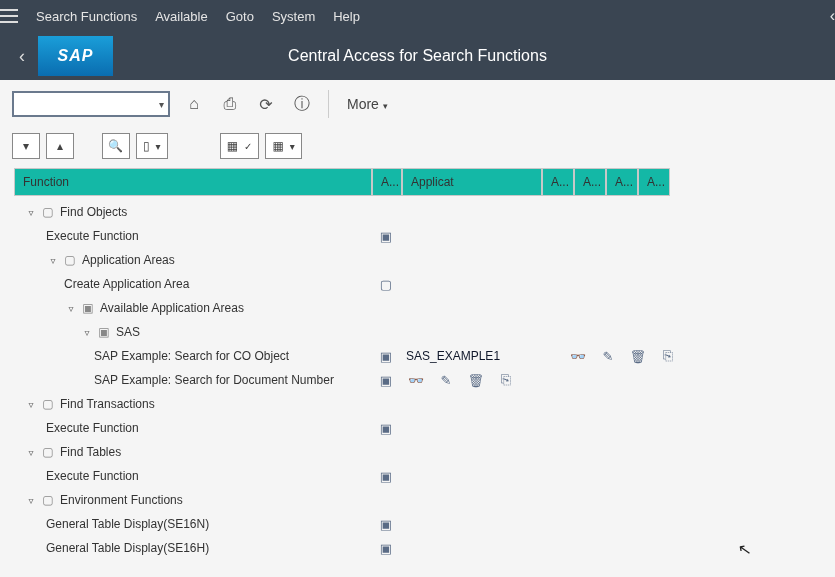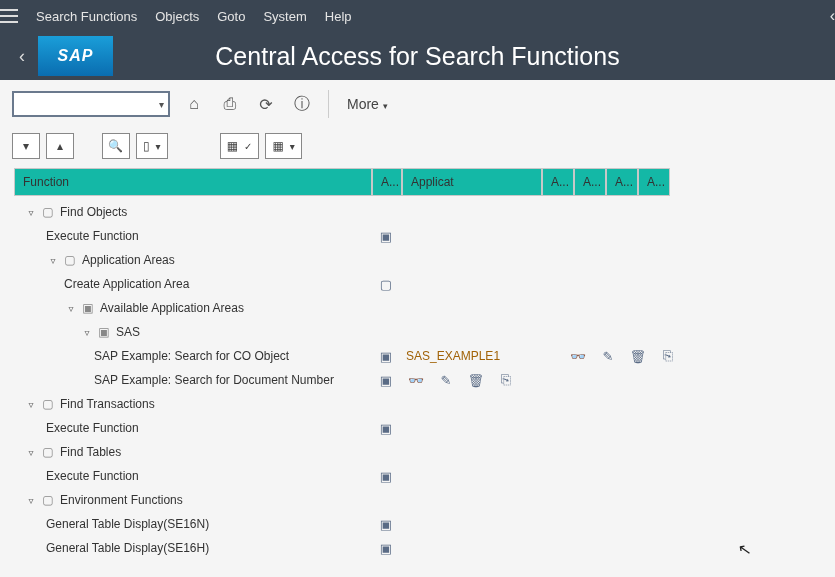--- a/index.html
+++ b/index.html
@@ -43,21 +43,21 @@
   .titlebar .logo {
     width: 75px; height: 40px; margin-left: 4px;
     background: linear-gradient(180deg,#1a9ed9,#0a6db0);
     display:flex; align-items:center; justify-content:center;
     color:#fff; font-weight:bold; font-size:16px; letter-spacing:1px;
     font-style: italic;
     text-align: right;
   }
   .titlebar .title {
     position:absolute; left:50%; transform:translateX(-50%);
-    font-size: 25px;
+    font-size: 16px;
   }
 
   
   .toolbar {
     height: 48px;
     background: #f5f5f5;
     display: flex;
     align-items: center;
     padding: 0 12px;
     gap: 12px;
@@ -163,42 +163,42 @@
     left: 372px;
   }
   .row .coliconset {
     display:flex; align-items:center; gap:2px;
   }
   .cicon {
     width: 28px; text-align:center;
     color:#5a6b85; font-size:13px; cursor:pointer;
   }
   .appcode {
-    width: 160px; color:#a16207; font-size:12px;
+    width: 160px; color:#0f172a; font-size:12px;
     padding-left:4px;
   }
   .cursor-pointer {
     position:absolute;
     left: 738px; top: 344px;
     font-size:16px; color:#222;
     transform: rotate(-10deg);
     pointer-events:none;
   }
 </style>
 </head>
 <body>
 
 <div class="menubar">
   <div class="hamburger">
     <span></span>
       <span></span>
       <span></span>
   </div>
   <div class="menu-item">Search Functions</div>
-  <div class="menu-item">Objects</div>
+  <div class="menu-item">Available</div>
   <div class="menu-item">Goto</div>
   <div class="menu-item">System</div>
   <div class="menu-item">Help</div>
   <div class="menu-right">‹</div>
 </div>
 
 <div class="titlebar">
   <div class="back">‹</div>
   <div class="logo">SAP</div>
   <div class="title">Central Access for Search Functions</div>

